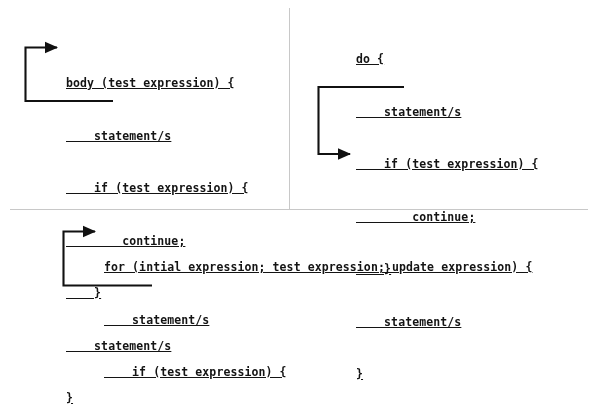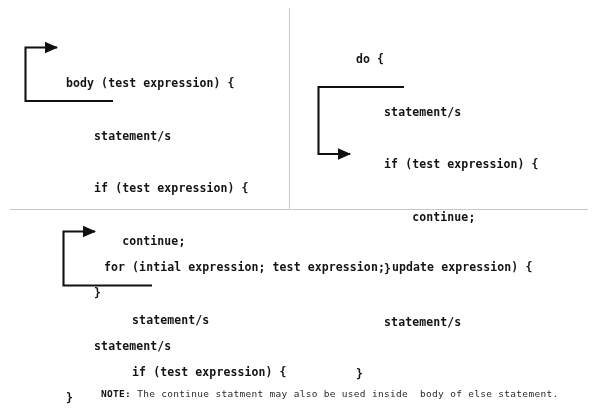--- a/index.html
+++ b/index.html
@@ -45,21 +45,21 @@
   .code-block {
     position: absolute;
     font-family: "DejaVu Sans Mono", monospace;
     font-size: 11.5px;
     font-weight: bold;
     line-height: 17.5px;
     white-space: pre;
     color: #141414;
     letter-spacing: 0.1px;
   }
-  .code-line { display: block; height: 17.5px; }
+  .code-line { display: block; height: 17.5px; text-decoration: underline; }
 
   #while-block { left: 66px; top: 40px; }
   #dowhile-block { left: 356px; top: 16px; }
   #for-block { left: 104px; top: 224px; }
 
   
   .arrows {
     position: absolute;
     left: 0; top: 0;
     width: 600px; height: 411px;
@@ -128,15 +128,14 @@
       </marker>
     </defs>
 
     <path d="M 113 101 L 25.5 101 L 25.5 47.5 L 57 47.5" fill="none" stroke="#111111" stroke-width="2.1" stroke-linecap="butt" stroke-linejoin="miter" marker-end="url(#ahead)"></path>
 
     <path d="M 404 87 L 318.5 87 L 318.5 154 L 350 154" fill="none" stroke="#111111" stroke-width="2.1" stroke-linecap="butt" stroke-linejoin="miter" marker-end="url(#ahead)"></path>
 
     <path d="M 152 285.5 L 63.5 285.5 L 63.5 231.5 L 95 231.5" fill="none" stroke="#111111" stroke-width="2.1" stroke-linecap="butt" stroke-linejoin="miter" marker-end="url(#ahead)"></path>
   </svg>
 
-  <div class="note"><span class="note-label">NOTE:</span><span> The continue statment may also be used inside  body of else statement.</span></div>
 
 </div>
 
 </body></html>

